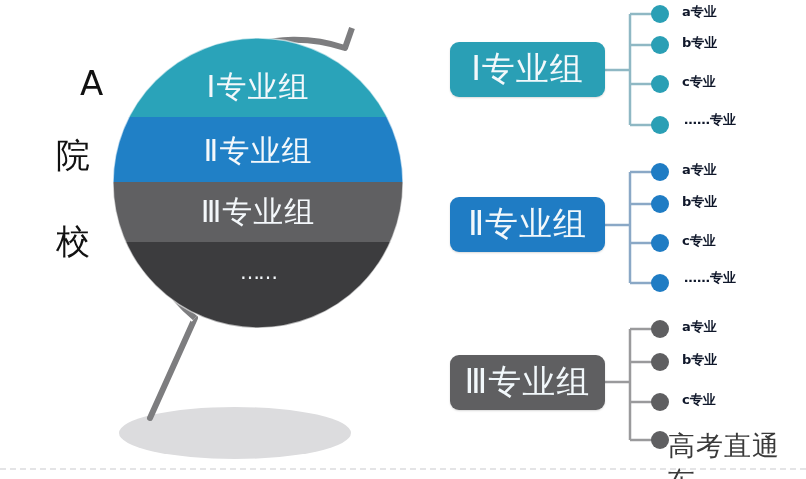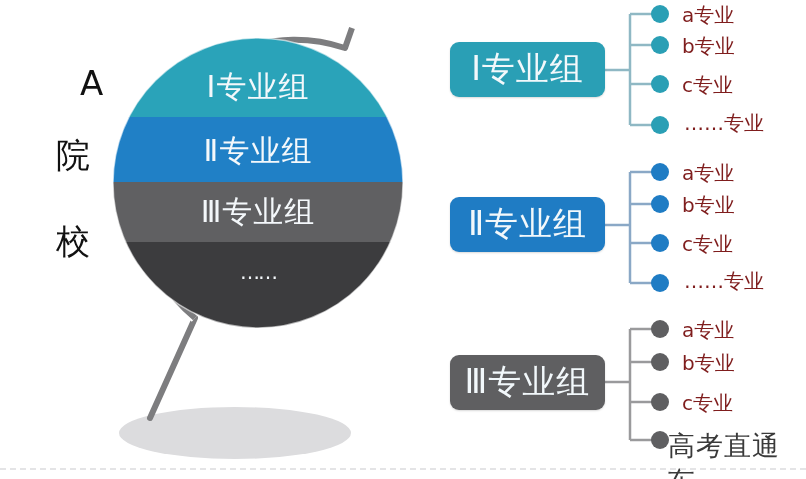--- a/index.html
+++ b/index.html
@@ -1,21 +1,21 @@
 <!DOCTYPE html>
 <html><head>
   <meta charset="utf-8">
   <style>
     html, body { margin:0; padding:0; background:#ffffff; }
     body { width:806px; height:479px; position:relative; overflow:hidden; font-family:"DejaVu Sans", "Liberation Sans", sans-serif; }
     svg.globe-svg { position:absolute; left:0; top:0; }
     .side-char { position:absolute; font-size:34px; color:#111; font-family:"DejaVu Sans", sans-serif; line-height:1; }
     .band-label { position:absolute; color:#f4f8fb; font-size:30px; text-align:center; width:200px; line-height:1; letter-spacing:1px; }
     .group-box { position:absolute; left:450px; width:155px; height:55px; border-radius:9px; color:#f2f8fb; font-size:33px; display:flex; align-items:center; justify-content:center; letter-spacing:1px; box-shadow:0 1px 2px rgba(0,0,0,0.15); }
-    .major { position:absolute; font-size:20px; font-weight:normal; color:#7f1d1d; line-height:1; }
+    .major { position:absolute; font-size:13px; font-weight:bold; color:#0f172a; line-height:1; }
     .dot { position:absolute; width:18px; height:18px; border-radius:50%; }
     .divider { position:absolute; left:0; top:468px; width:806px; height:0; border-top:2px dashed #e4e4e6; }
     .watermark { position:absolute; left:668px; top:428px; font-size:27px; color:#3a3a3a; letter-spacing:1px; text-shadow:0 0 2px #fff, 0 0 3px #fff; }
   </style>
 </head>
 <body>
 
 <svg class="globe-svg" width="806" height="479" viewBox="0 0 806 479">
   <defs>
     <clipPath id="globeClip">

